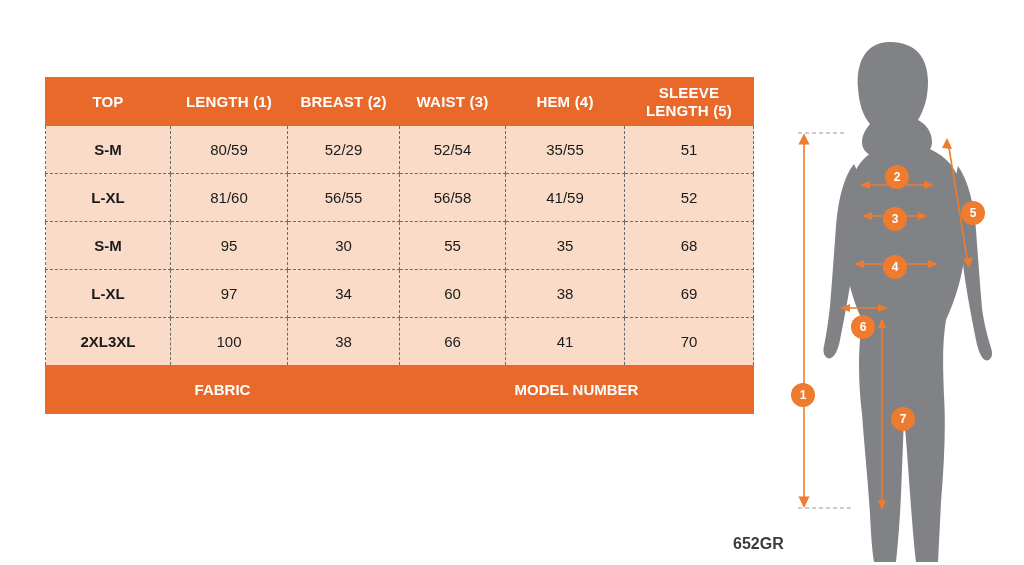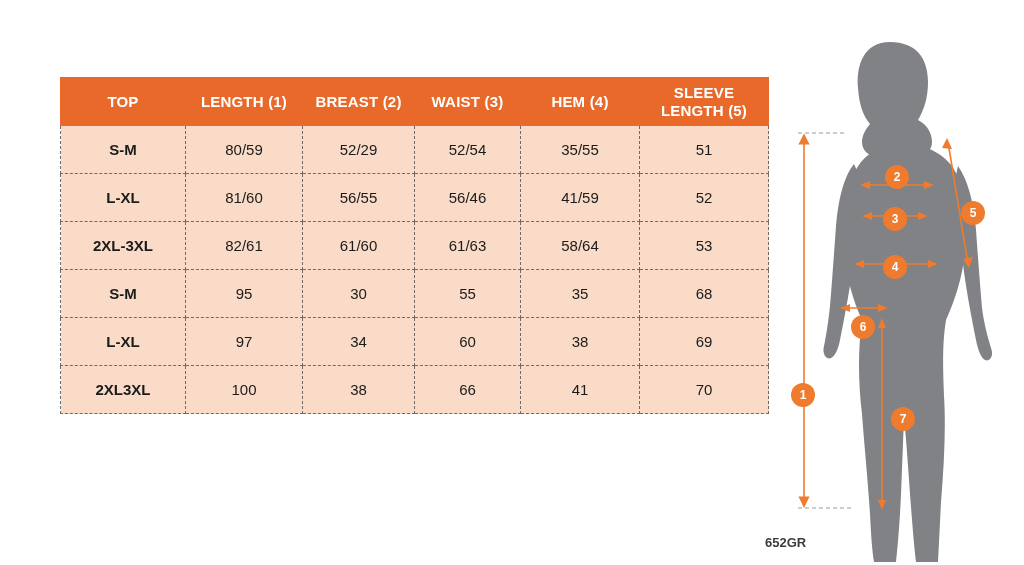--- a/index.html
+++ b/index.html
@@ -11,21 +11,21 @@
     width: 1024px;
     height: 565px;
     position: relative;
     font-family: "Liberation Sans", sans-serif;
     overflow: hidden;
   }
 
   
   #size-table {
     position: absolute;
-    left: 60px;
+    left: 45px;
     top: 77px;
     width: 708px;
     border-collapse: collapse;
     table-layout: fixed;
   }
   #size-table td {
     border: 1px dashed #6b6b6b;
     height: 47px;
     text-align: center;
     vertical-align: middle;
@@ -63,24 +63,23 @@
   }
   .footer-val td {
     background: #fadbc8 !important;
   }
 
   
   #doc-code {
     position: absolute;
     left: 733px;
     top: 535px;
-    font-size: 13px;
+    font-size: 16px;
     color: #3b3b3b;
     font-weight: bold;
-    margin-left: 32px;
   }
 
   
   #figure-area {
     position: absolute;
     left: 780px;
     top: 20px;
     width: 244px;
     height: 545px;
   }
@@ -140,31 +139,23 @@
       <td>80/59</td>
       <td>52/29</td>
       <td>52/54</td>
       <td>35/55</td>
       <td>51</td>
     </tr>
     <tr class="data-row">
       <td class="label-cell">L-XL</td>
       <td>81/60</td>
       <td>56/55</td>
-      <td>56/46</td>
+      <td>56/58</td>
       <td>41/59</td>
       <td>52</td>
-    </tr>
-    <tr class="data-row">
-      <td class="label-cell">2XL-3XL</td>
-      <td>82/61</td>
-      <td>61/60</td>
-      <td>61/63</td>
-      <td>58/64</td>
-      <td>53</td>
     </tr>
 
     <tr class="data-row">
       <td class="label-cell">S-M</td>
       <td>95</td>
       <td>30</td>
       <td>55</td>
       <td>35</td>
       <td>68</td>
     </tr>
@@ -178,20 +169,24 @@
     </tr>
     <tr class="data-row">
       <td class="label-cell">2XL3XL</td>
       <td>100</td>
       <td>38</td>
       <td>66</td>
       <td>41</td>
       <td>70</td>
     </tr>
 
+    <tr class="footer-head">
+      <td colspan="3">FABRIC</td>
+      <td colspan="3">MODEL NUMBER</td>
+    </tr>
   </tbody>
 </table>
 
 <div id="doc-code">652GR</div>
 
 <div id="figure-area">
 
   <svg class="silhouette" width="180" height="540" viewBox="0 0 180 540">
 
     <path fill="#808285" d="M72 10 C46 10 38 33 40 56 C41 72 45 84 52 92 C47 98 44 104 44 110

